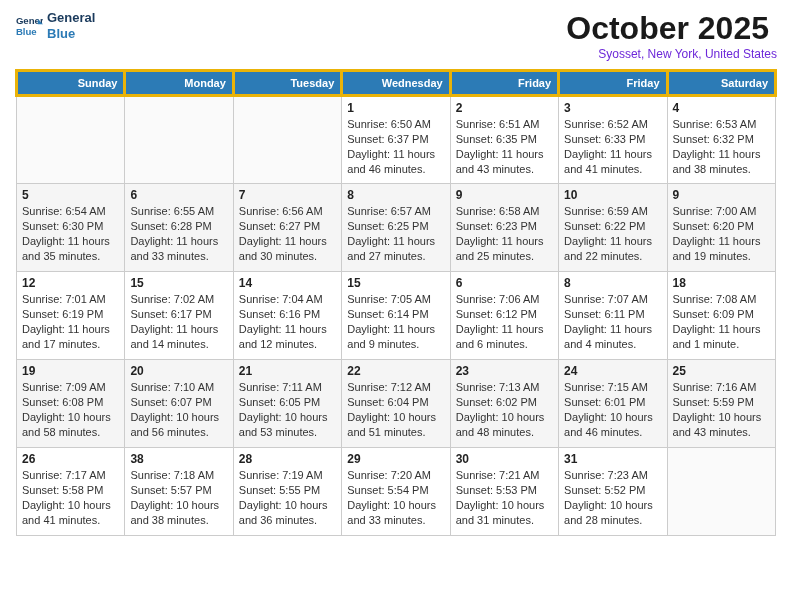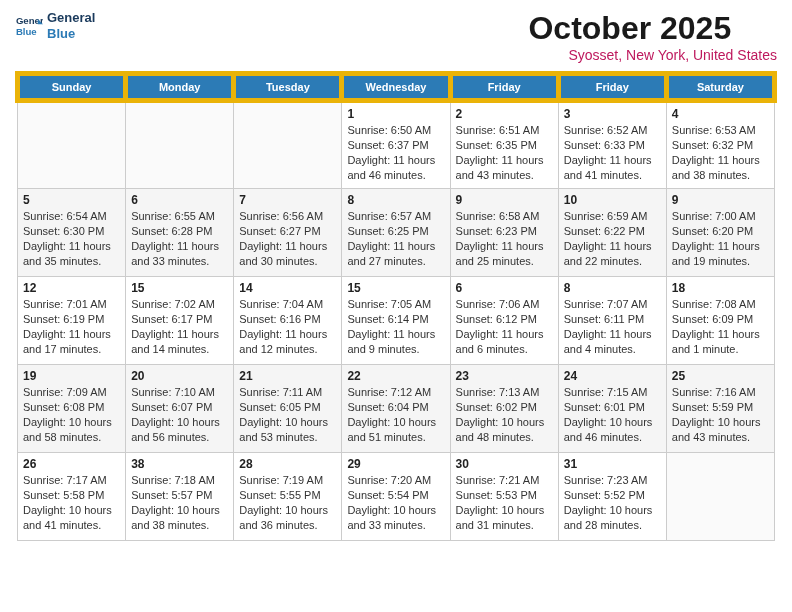--- a/index.html
+++ b/index.html
@@ -23,45 +23,45 @@
     .logo {
       display: flex;
       align-items: center;
     }
     .logo-icon {
       width: 28px;
       height: 28px;
       margin-right: 4px;
     }
     .title-area {
-      text-align: left;
+      text-align: center;
     }
     .month-title {
       font-size: 32px;
       font-weight: bold;
       color: #1a1a1a;
     }
     .location {
-      font-size: 14px;
-      color: #be185d;
+      font-size: 12px;
+      color: #6d28d9;
       margin-left: 40px;
     }
     .calendar-table {
       width: 100%;
       border-collapse: collapse;
       font-size: 10px;
     }
     .calendar-table th {
       background-color: #2c7bb6;
       color: white;
-      text-align: center;
+      text-align: right;
       padding: 5px 6px;
       font-size: 11px;
       font-weight: bold;
-      border: 5px solid #eab308;
+      border: 3px solid #eab308;
     }
     .calendar-table td {
       border: 1px solid #ccc;
       vertical-align: top;
       padding: 4px 5px;
       height: 88px;
       width: calc(100% / 7);
       background: #fff;
     }
     .calendar-table tr:nth-child(even) td {

